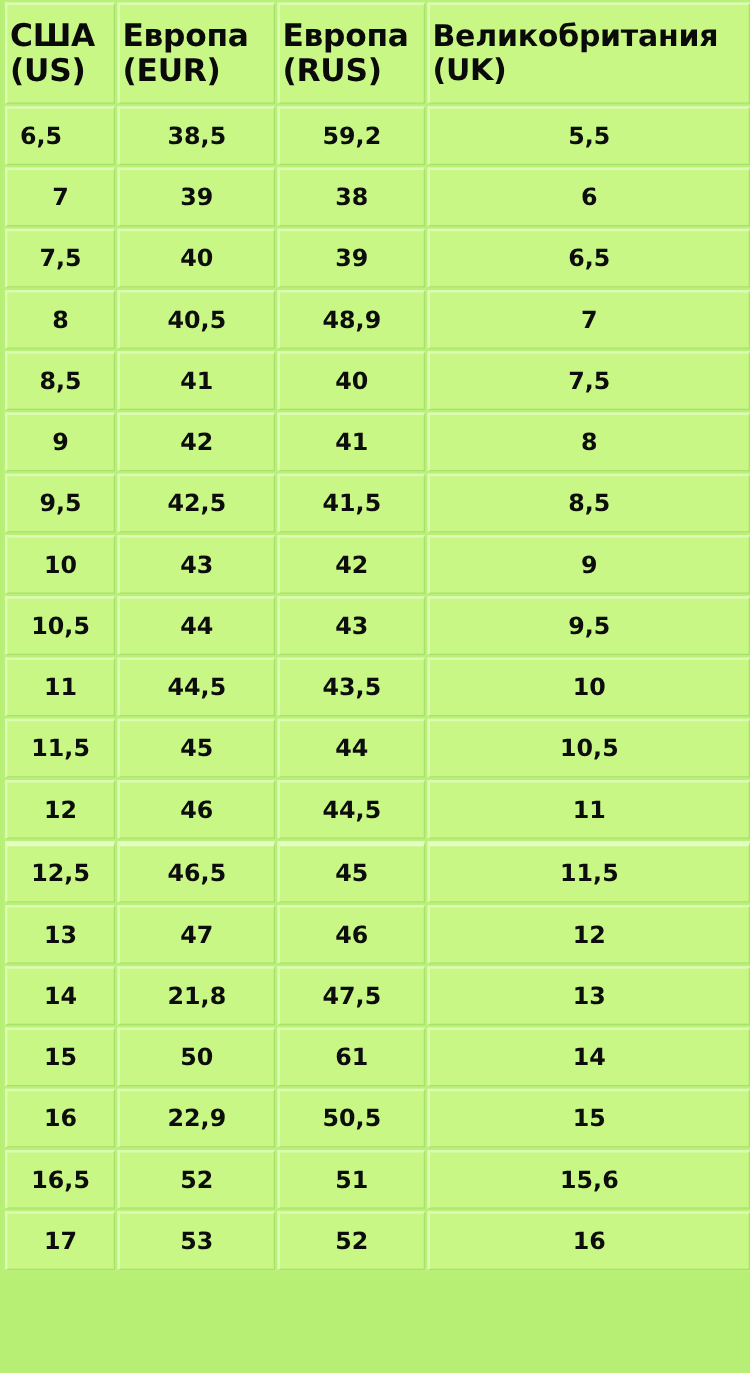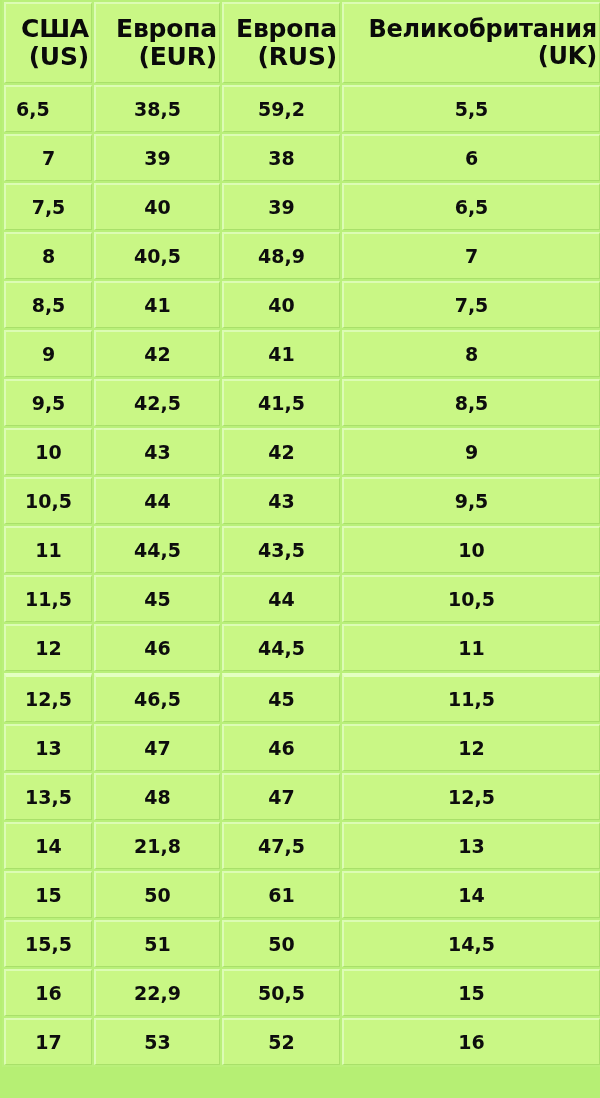--- a/index.html
+++ b/index.html
@@ -44,21 +44,21 @@
     height: 78px;
     background: #c9f785;
     border-top: 2px solid #dcfcb4;
     border-left: 2px solid #dcfcb4;
     border-right: 1px solid #a9e06a;
     border-bottom: 1px solid #a9e06a;
     color: #0a0a0a;
     font-size: 25px;
     font-weight: bold;
     line-height: 1.14;
-    text-align: right;
+    text-align: left;
     vertical-align: middle;
     padding: 0 2px;
     letter-spacing: -0.2px;
   }
   thead th .hdr-line {
     display: block;
     white-space: nowrap;
   }
   thead th.th-uk {
     font-size: 24px;
@@ -201,50 +201,44 @@
           <td class="cell-rus">45</td>
           <td class="cell-uk">11,5</td>
         </tr>
         <tr>
           <td class="cell-us">13</td>
           <td class="cell-eur">47</td>
           <td class="cell-rus">46</td>
           <td class="cell-uk">12</td>
         </tr>
         <tr>
-          <td class="cell-us">13,5</td>
-          <td class="cell-eur">48</td>
-          <td class="cell-rus">47</td>
-          <td class="cell-uk">12,5</td>
-        </tr>
-        <tr>
           <td class="cell-us">14</td>
           <td class="cell-eur">21,8</td>
           <td class="cell-rus">47,5</td>
           <td class="cell-uk">13</td>
         </tr>
         <tr>
           <td class="cell-us">15</td>
           <td class="cell-eur">50</td>
           <td class="cell-rus">61</td>
           <td class="cell-uk">14</td>
         </tr>
         <tr>
-          <td class="cell-us">15,5</td>
-          <td class="cell-eur">51</td>
-          <td class="cell-rus">50</td>
-          <td class="cell-uk">14,5</td>
-        </tr>
-        <tr>
           <td class="cell-us">16</td>
           <td class="cell-eur">22,9</td>
           <td class="cell-rus">50,5</td>
           <td class="cell-uk">15</td>
         </tr>
         <tr>
+          <td class="cell-us">16,5</td>
+          <td class="cell-eur">52</td>
+          <td class="cell-rus">51</td>
+          <td class="cell-uk">15,6</td>
+        </tr>
+        <tr>
           <td class="cell-us">17</td>
           <td class="cell-eur">53</td>
           <td class="cell-rus">52</td>
           <td class="cell-uk">16</td>
         </tr>
       </tbody>
   </table>
 </div>
 
 </body></html>

